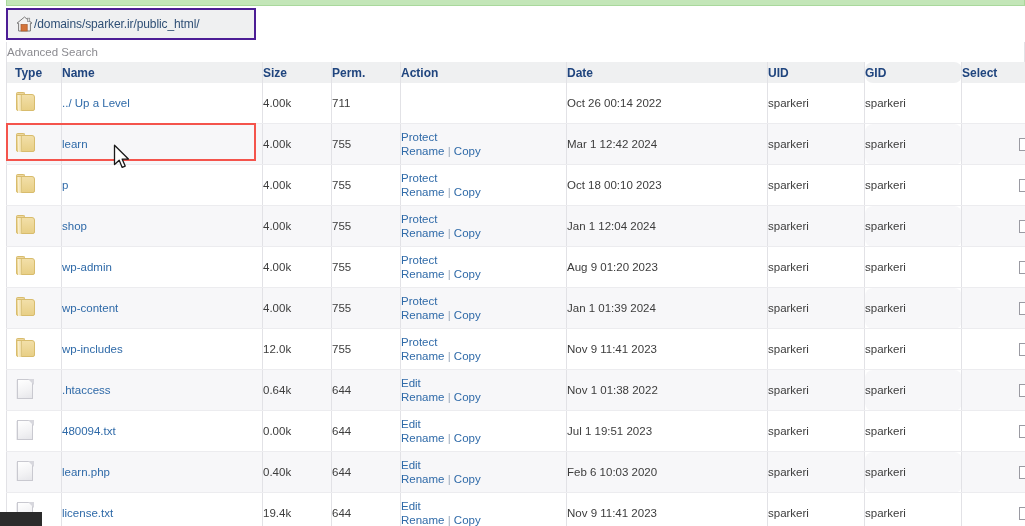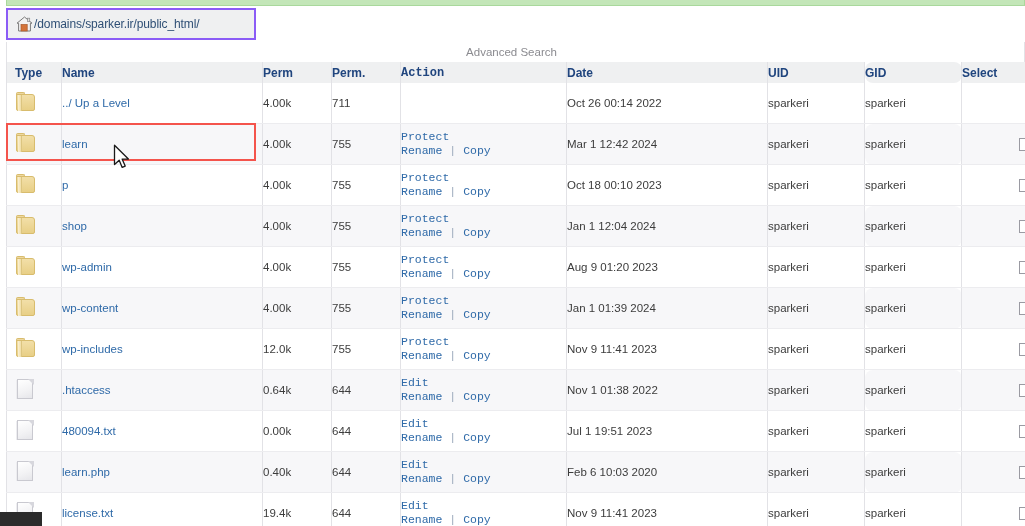--- a/index.html
+++ b/index.html
@@ -31,21 +31,21 @@
   }
 
   
   #breadcrumb-bar {
     position: absolute;
     left: 6px;
     top: 8px;
     width: 250px;
     height: 32px;
     background: #eff0f1;
-    border: 2px solid #8b5cf6;
+    border: 2px solid #4c1d95;
     box-sizing: border-box;
     display: flex;
     align-items: center;
     padding-left: 8px;
   }
   .home-icon {
     width: 17px;
     height: 16px;
     position: relative;
     flex: 0 0 auto;
@@ -64,21 +64,21 @@
     left: 6px;
     top: 42px;
     width: 1019px;
     height: 20px;
     border-left: 1px solid #e2e2e6;
     border-right: 1px solid #e2e2e6;
     box-sizing: border-box;
     background: #ffffff;
     display: flex;
     align-items: center;
-    justify-content: center;
+    justify-content: flex-start;
     padding-right: 8px;
   }
   #adv-search-link {
     color: #8b8b90;
     font-size: 11.5px;
     cursor: pointer;
   }
 
   
   #file-table {
@@ -112,21 +112,21 @@
     font-size: 11.5px;
     color: #3c3c3c;
   }
   tr.row-odd td  { background: #ffffff; }
   tr.row-even td { background: #f7f7f9; }
 
   .c-type   { width: 46px;  padding-left: 8px !important; }
   .c-name   { width: 200px; }
   .c-size   { width: 68px;  }
   .c-perm   { width: 68px;  }
-  .c-action { width: 165px; font-family: Liberation Mono, monospace; }
+  .c-action { width: 165px; }
   .c-date   { width: 200px; }
   .c-uid    { width: 96px;  }
   .c-gid    { width: 96px; border-radius: 8px;  }
   .c-select { width: 70px;  text-align: right; padding-right: 16px !important; }
 
   th.c-type   { padding-left: 8px; }
   th.c-select { text-align: right; padding-right: 16px; }
 
   
   .folder-icon {
@@ -266,21 +266,21 @@
 
 <div id="adv-search-row">
   <span id="adv-search-link">Advanced Search</span>
 </div>
 
 <table id="file-table">
   <thead>
     <tr>
       <th class="c-type">Type</th>
       <th class="c-name">Name</th>
-      <th class="c-size">Perm</th>
+      <th class="c-size">Size</th>
       <th class="c-perm">Perm.</th>
       <th class="c-action">Action</th>
       <th class="c-date">Date</th>
       <th class="c-uid">UID</th>
       <th class="c-gid">GID</th>
       <th class="c-select">Select</th>
     </tr>
   </thead>
   <tbody id="file-table-body">
       <tr class="row-odd">

